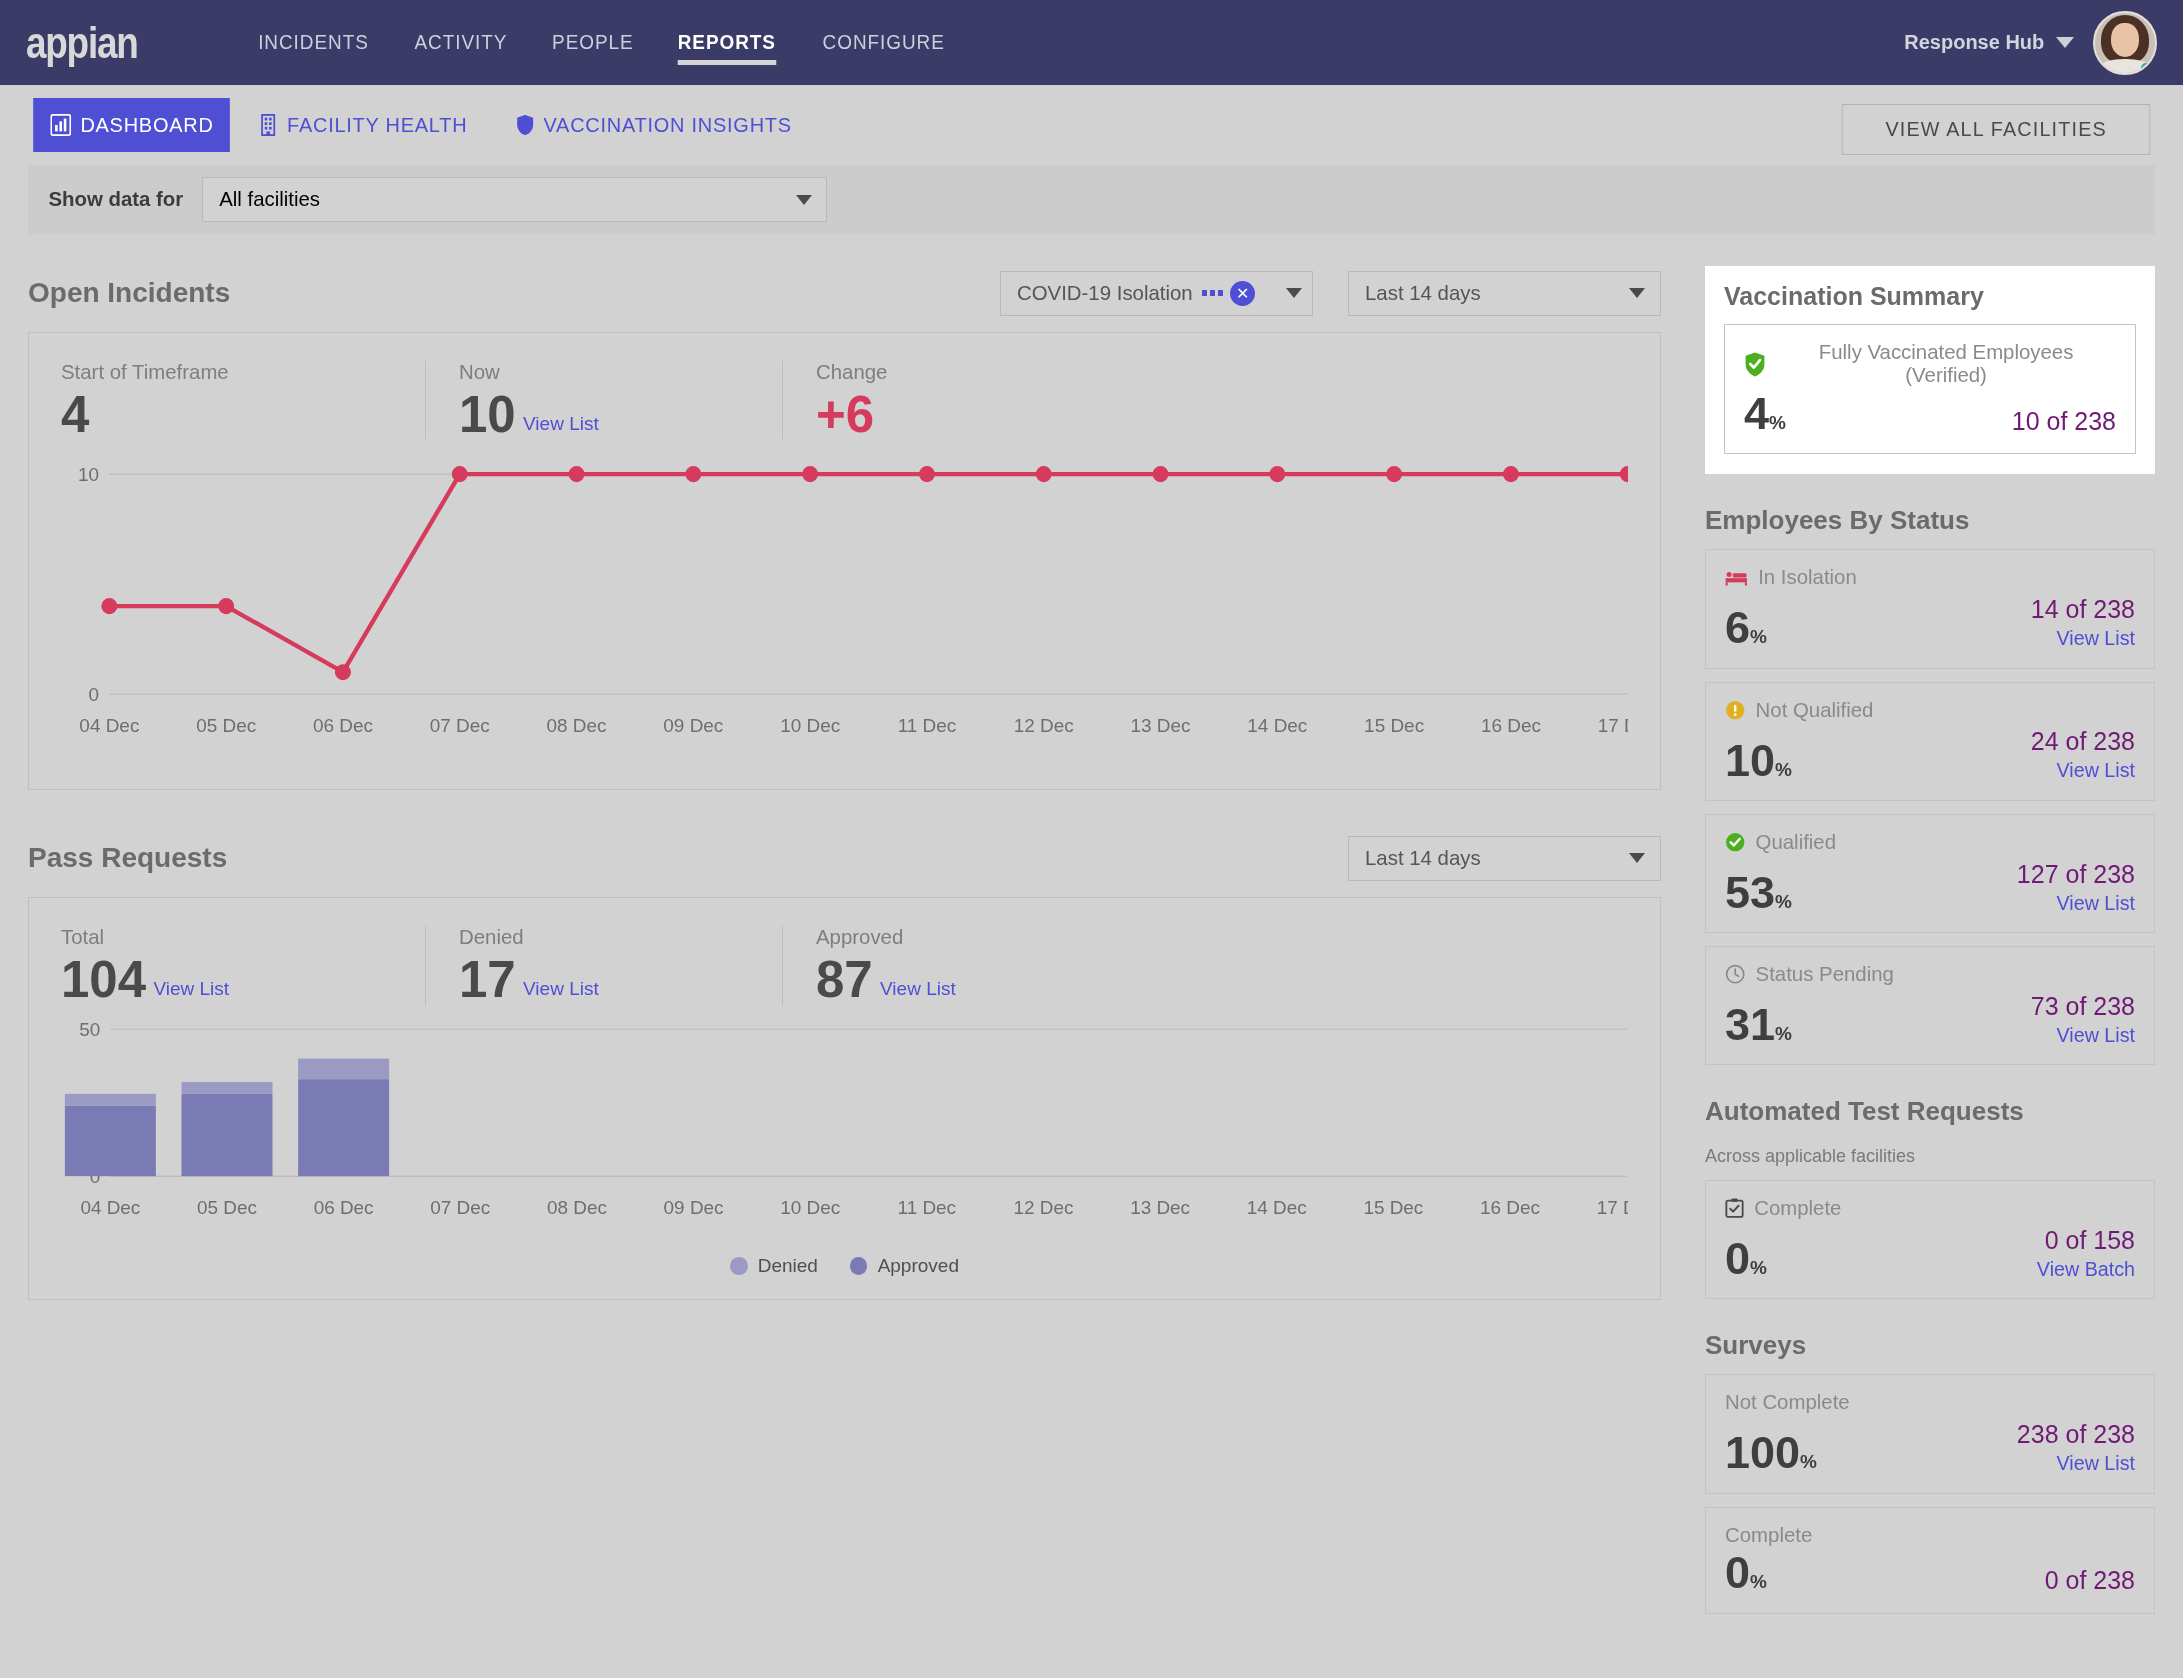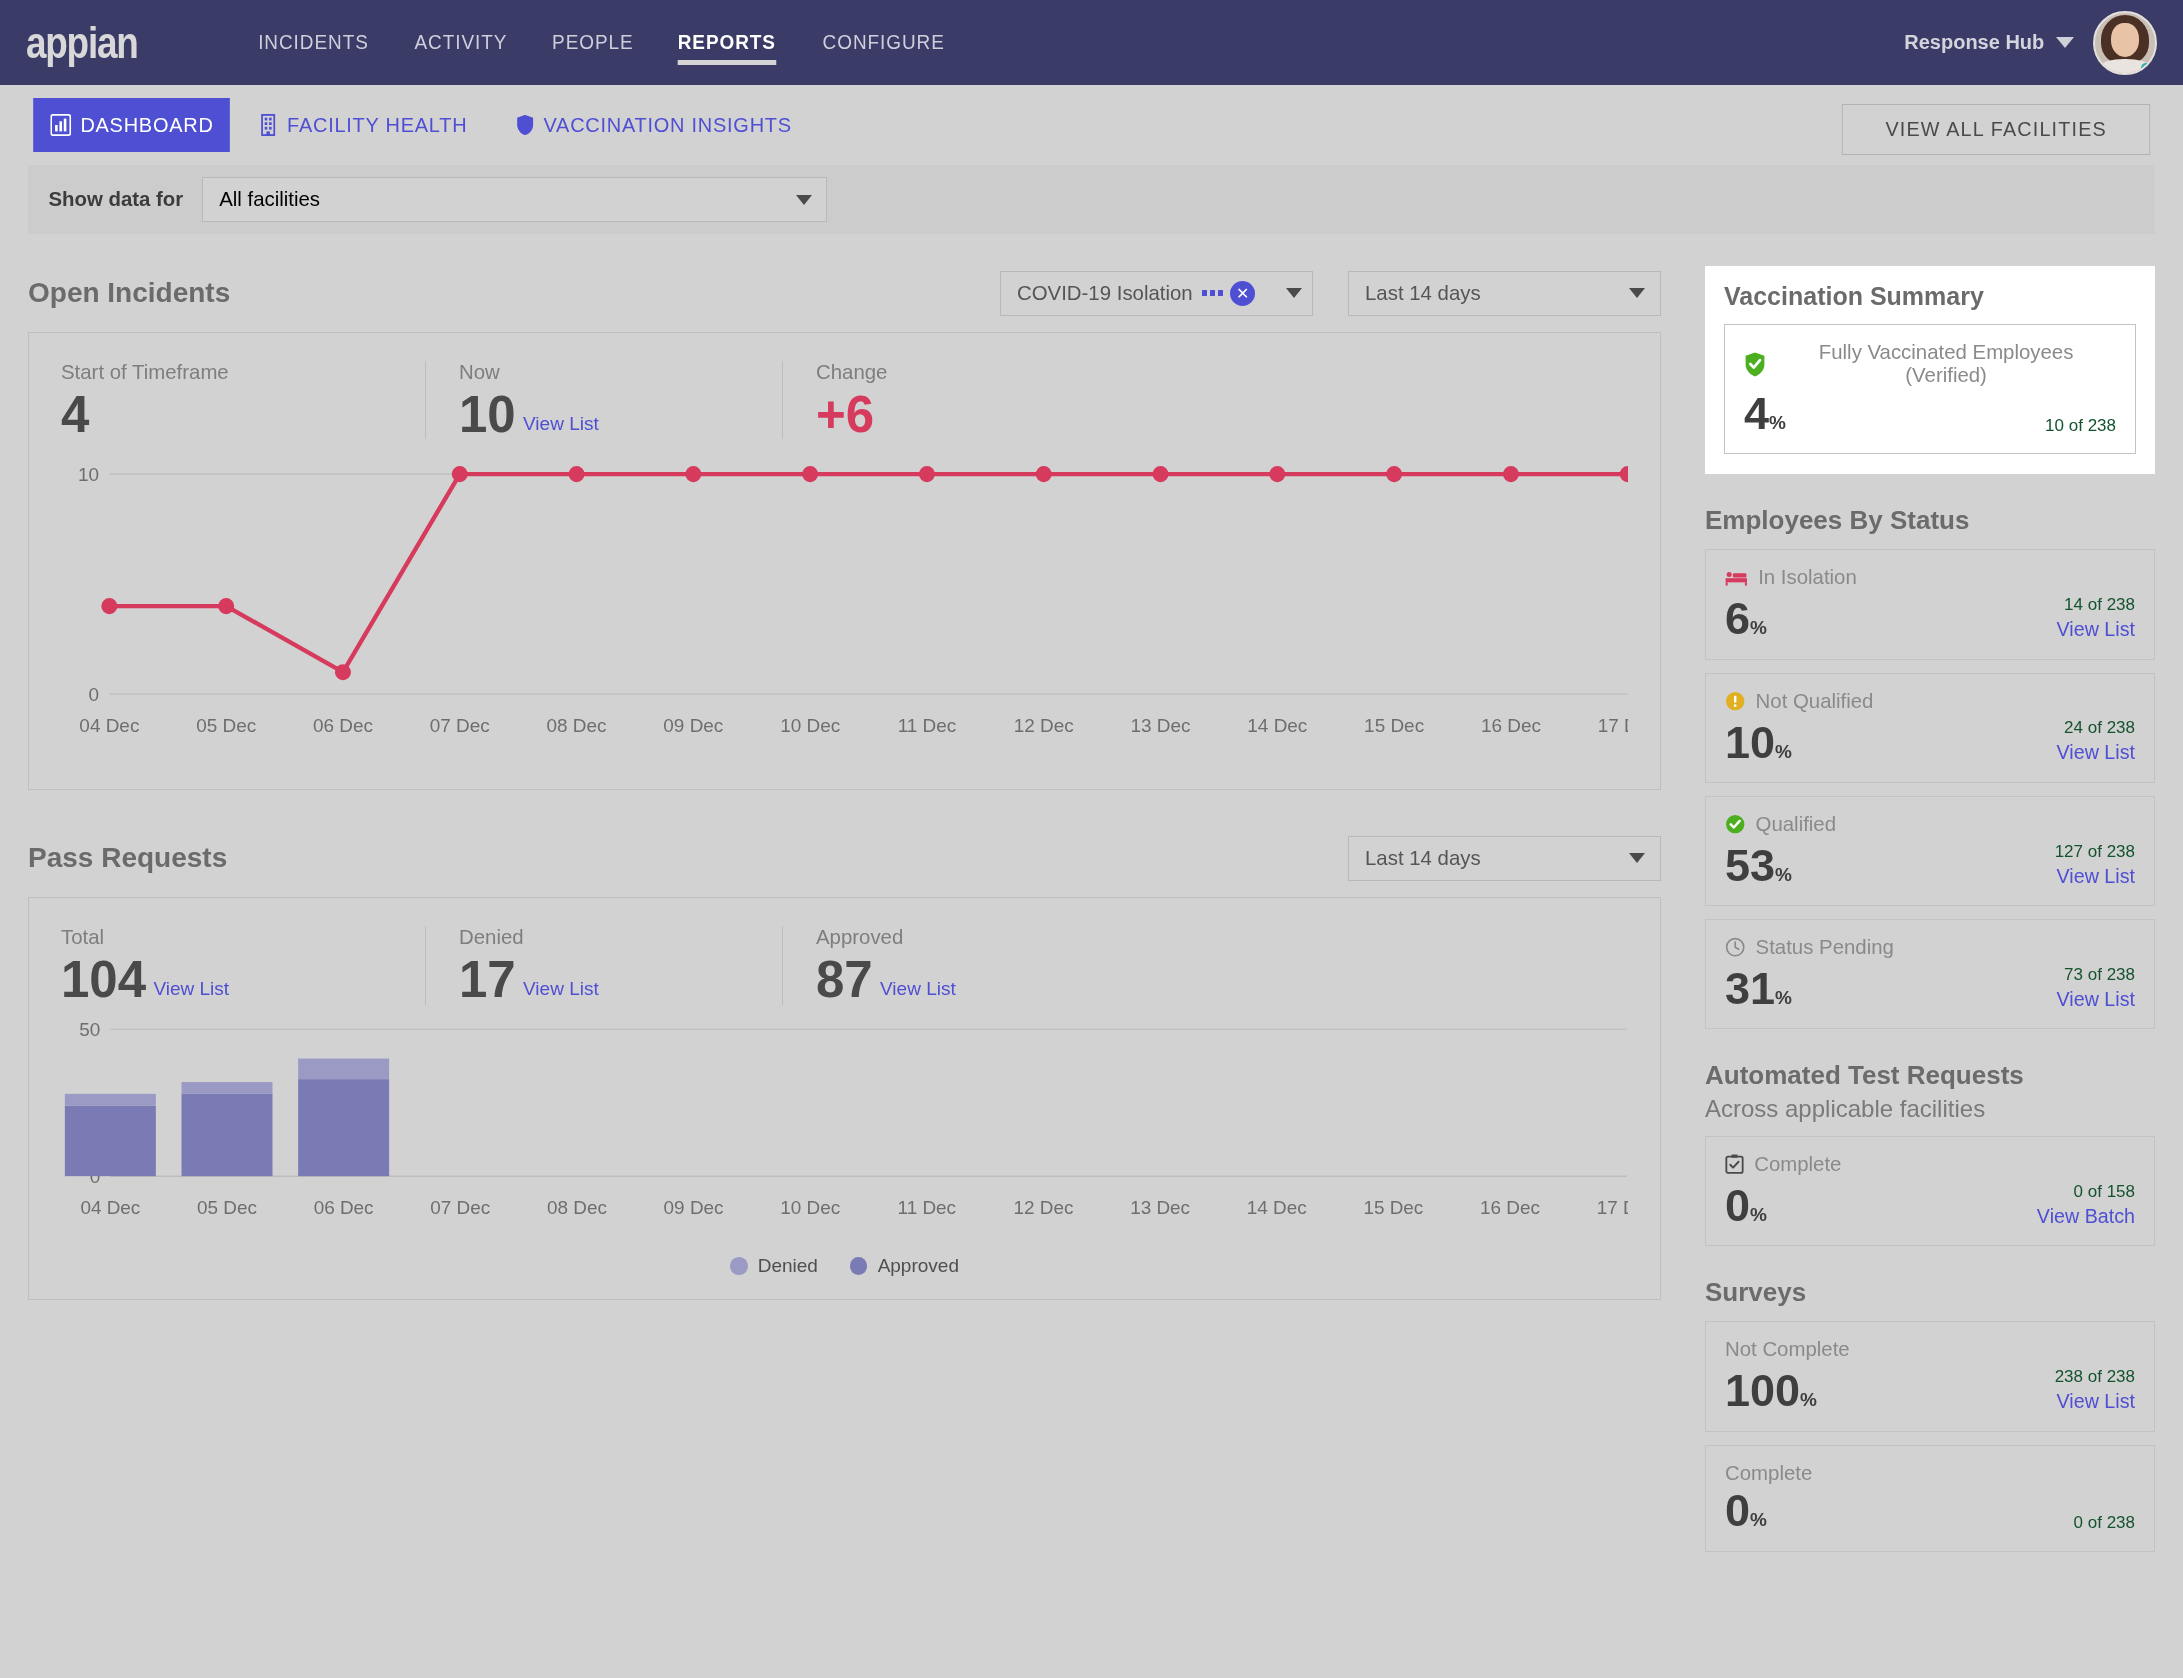--- a/index.html
+++ b/index.html
@@ -158,24 +158,24 @@
   .stat-card {
     border: 1.5px solid #c3c3c3; padding: 16px 19px 17.5px 19px;
     margin-top: 13px; position: relative; min-height: 101px;
   }
   .stat-head { display: flex; align-items: center; gap: 10.2px; }
   .stat-name { font-size: 20.4px; color: #8a8a8a; text-align: center; }
   .stat-body { display: flex; align-items: flex-end; justify-content: space-between; margin-top: 5.8px; }
   .stat-pct { font-size: 45px; font-weight: 700; color: #3f3f3f; line-height: 0.95; }
   .stat-pct sup { font-size: 19px; font-weight: 700; vertical-align: baseline; }
   .stat-right { text-align: right; }
-  .stat-count { font-size: 17px; color: #14532d; }
+  .stat-count { font-size: 25px; color: #701a75; }
   .stat-link { font-size: 19.7px; color: #4f4fd4; cursor: pointer; margin-top: 2.9px; }
   .side-head { font-size: 26px; font-weight: 700; color: #6b6b6b; margin-top: 31px; }
-  .side-sub { font-size: 24px; color: #7a7a7a; margin-top: 4px; }
+  .side-sub { font-size: 18px; color: #7a7a7a; margin-top: 19px; }
 
   
   .ico { display: inline-flex; align-items: center; justify-content: center; }
   svg { display: block; }
 </style>
 </head>
 <body>
 
 <div class="topnav">
   <div class="logo">appian</div>

